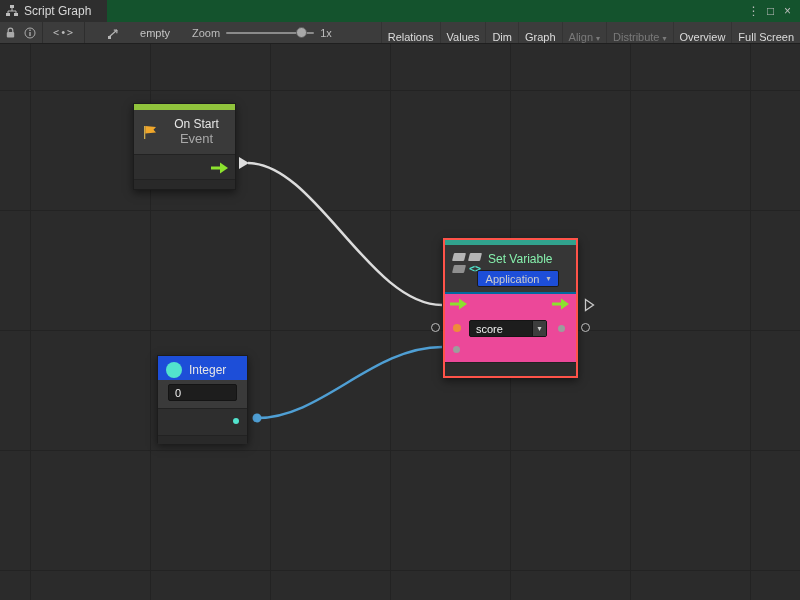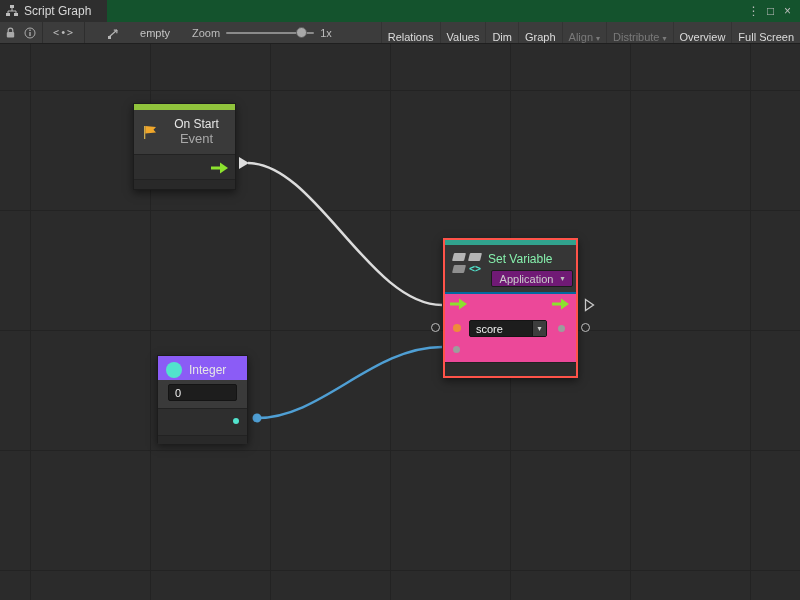--- a/index.html
+++ b/index.html
@@ -52,34 +52,34 @@
   .exec-arrow{position:absolute}
 
   
   .node-setvar{left:443px;top:194px;width:135px;height:140px;border:2px solid var(--selection,#ff5349);background:#363636}
   .node-setvar .strip{height:5px;background:var(--variable-strip,#31a38e)}
   .sv-icons{position:absolute;left:8px;top:13px;display:grid;grid-template-columns:14px 14px;grid-gap:2px;align-items:center}
   .sv-card{width:12px;height:8px;background:#b5b5b5;transform:skewX(-14deg);border-radius:1px;display:block}
   .sv-card.dim{background:#8f8f8f}
   .sv-code{color:var(--integer-teal,#52e3cd);font-weight:bold;font-size:10px;font-family:"DejaVu Sans Mono",monospace}
   .sv-title{position:absolute;left:43px;top:12px;color:#86efac}
-  .sv-dropdown{position:absolute;left:46px;top:30px;width:82px;height:17px;background:#701a75;border:1px solid #1b1b1b;border-radius:2px;display:flex;align-items:center;justify-content:center;gap:4px;font-size:11px;color:#cccccc}
+  .sv-dropdown{position:absolute;left:32px;top:30px;width:82px;height:17px;background:#1d4ed8;border:1px solid #1b1b1b;border-radius:2px;display:flex;align-items:center;justify-content:center;gap:4px;font-size:11px;color:#cccccc}
   .sv-dropdown .tb-caret{font-size:8px;color:#bdbdbd}
   .sv-ports{position:absolute;left:0;top:52px;right:0;bottom:14px;background:#ec4899;border-top:2px solid #0369a1}
   .sv-footer{position:absolute;left:0;bottom:0;right:0;height:14px;background:#2c2c2c;border-top:1px solid #222}
   .dot{position:absolute;border-radius:50%}
   .dot-orange{width:8px;height:8px;background:var(--port-orange,#ef8c3a)}
   .dot-gray{width:7px;height:7px;background:#9d9d9d}
   .score-field{position:absolute;left:24px;top:26px;width:78px;height:17px;background:#1d1d1d;border:1px solid #141414;border-radius:2px;display:flex;align-items:center}
   .score-text{flex:1;padding-left:6px;font-size:11px;color:#f0f0f0}
   .score-caret{width:14px;height:100%;background:#3d3d3d;display:flex;align-items:center;justify-content:center;font-size:8px;color:#cfcfcf;border-left:1px solid #141414}
 
   
   .node-integer{left:157px;top:311px;width:91px;height:88px}
-  .int-header{display:flex;align-items:center;gap:7px;padding:6px 8px 2px 8px;background:#8b5cf6}
+  .int-header{display:flex;align-items:center;gap:7px;padding:6px 8px 2px 8px;background:#1d4ed8}
   .int-circle{width:16px;height:16px;border-radius:50%;background:var(--integer-teal,#52e3cd)}
   .int-field{margin:4px 10px 7px 10px;height:17px;background:#1d1d1d;border:1px solid #141414;border-radius:2px;display:flex;align-items:center;padding-left:6px;font-size:11px;color:#f0f0f0}
   .int-body{position:relative;height:27px;background:#2e2e2e;border-top:1px solid #222}
   .int-footer{height:9px;background:#292929;border-top:1px solid #222}
   .dot-teal{width:6px;height:6px;background:var(--integer-teal,#52e3cd)}
 
   
   .tri-solid{position:absolute;left:239px;top:113px;width:0;height:0;border-left:10px solid #dedede;border-top:6px solid transparent;border-bottom:6px solid transparent}
   .ring{position:absolute;width:9px;height:9px;border:1px solid #bdbdbd;border-radius:50%;background:transparent}
   .ring-left{left:431px;top:279px}

